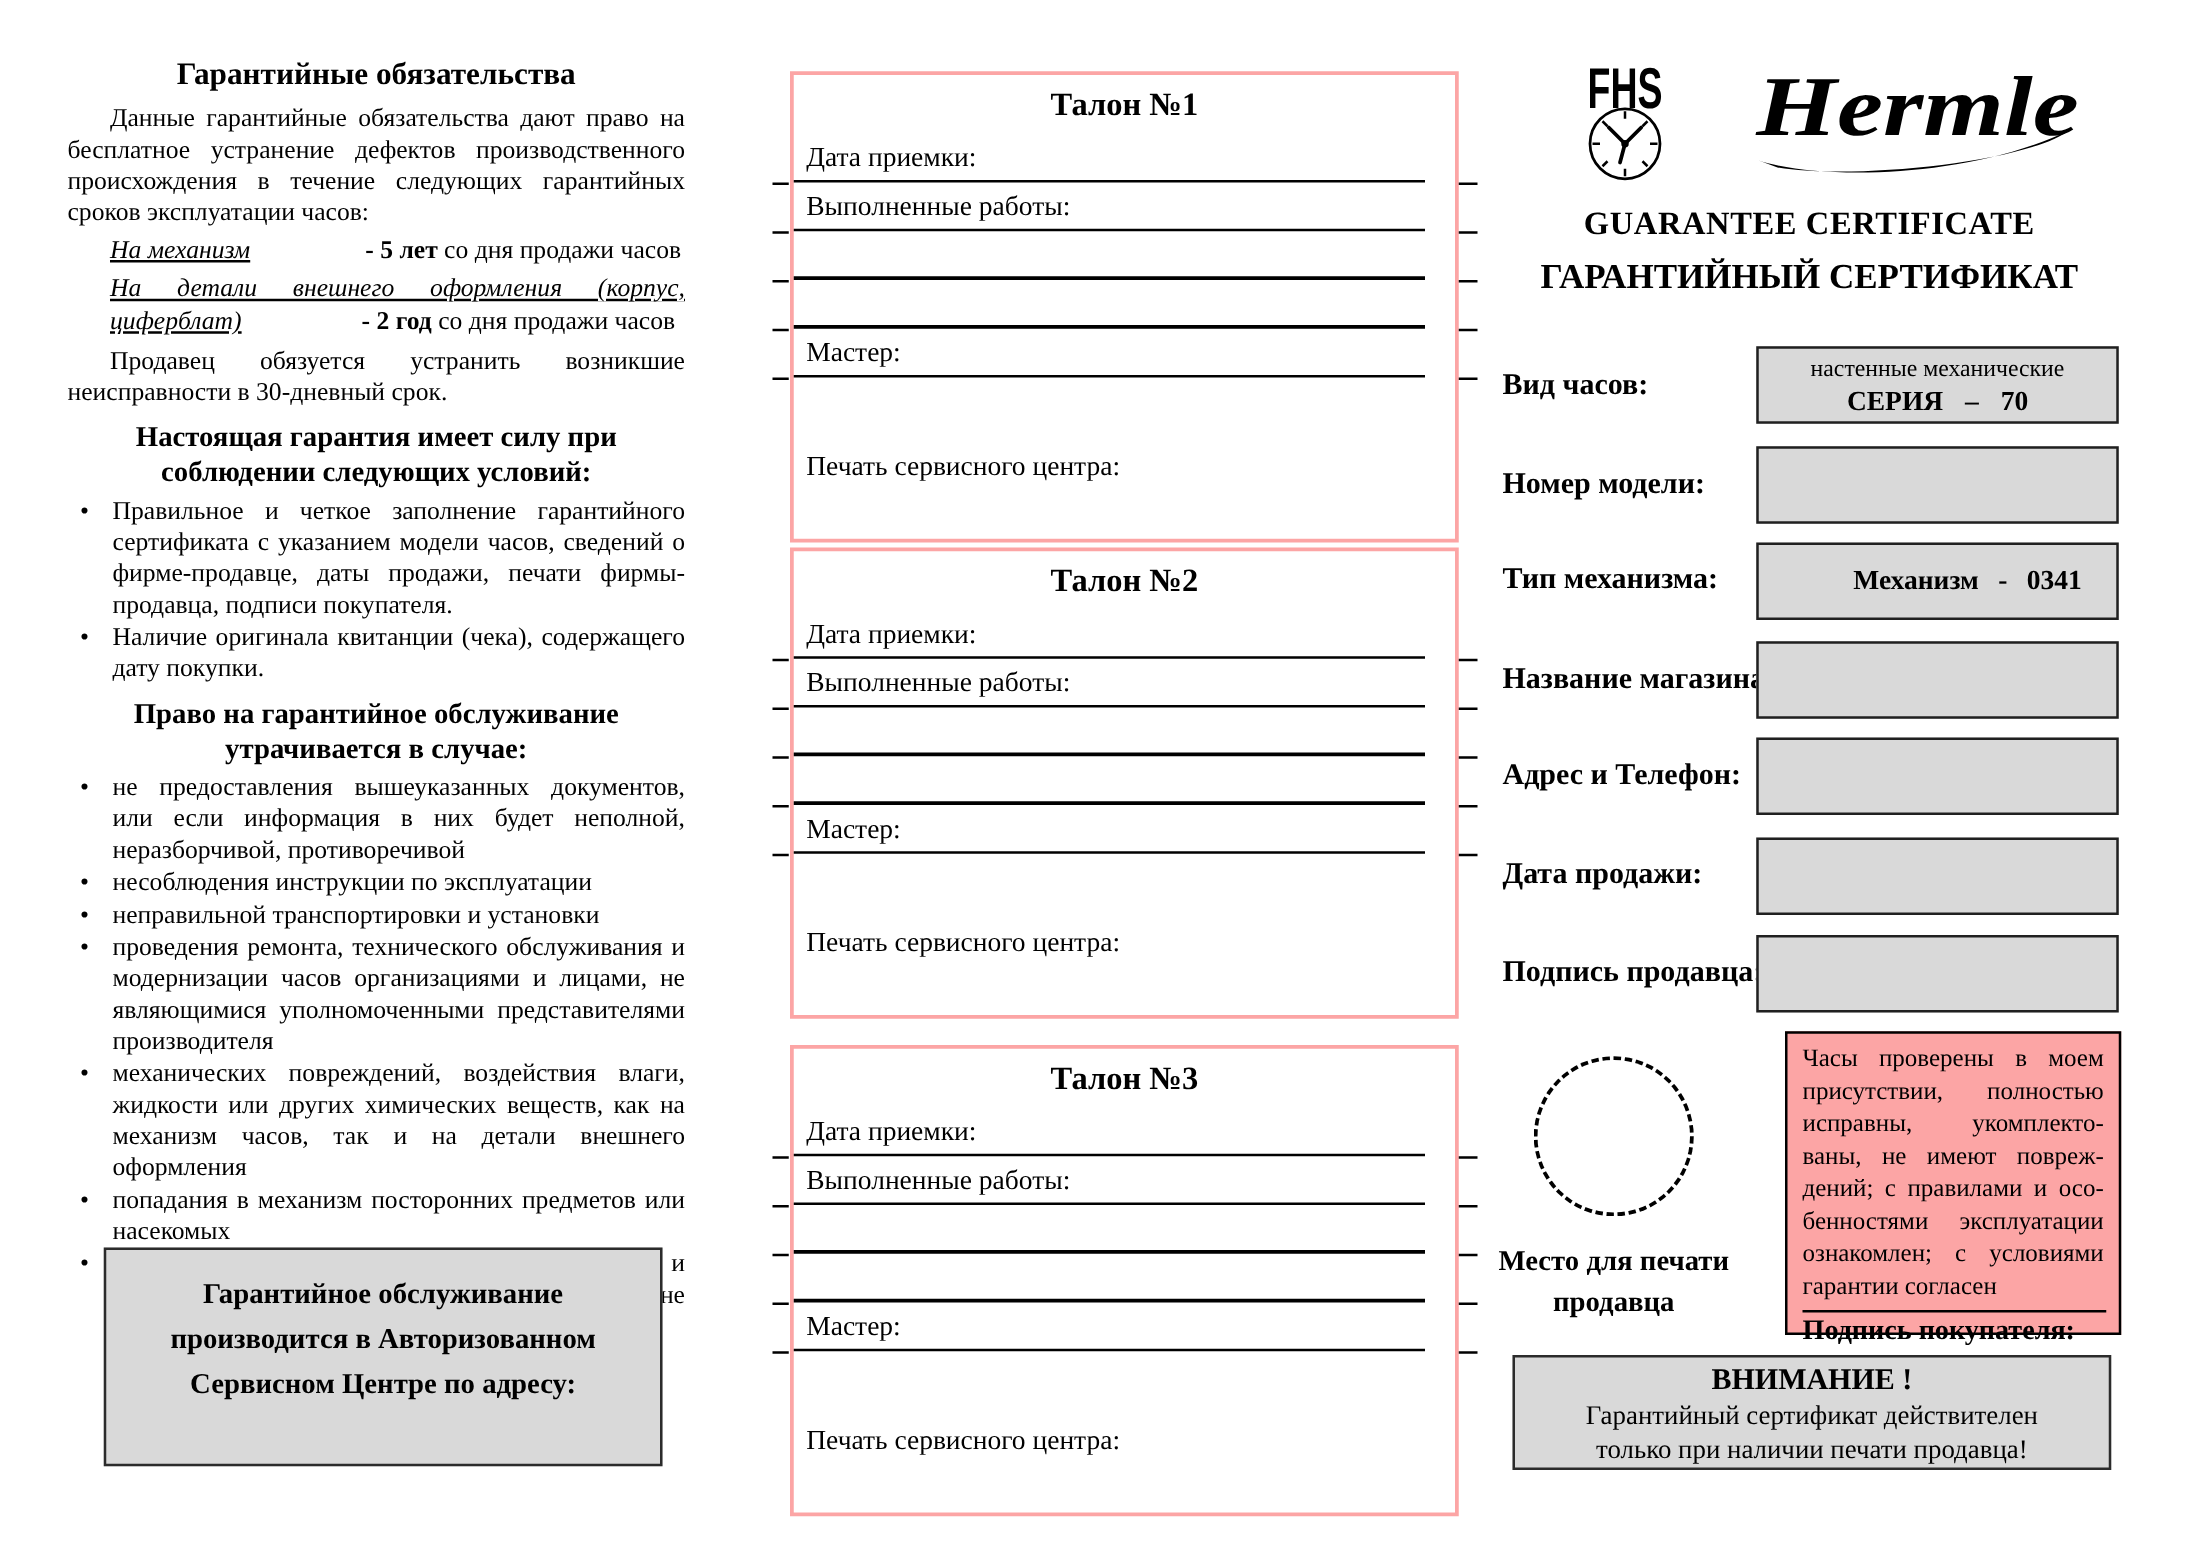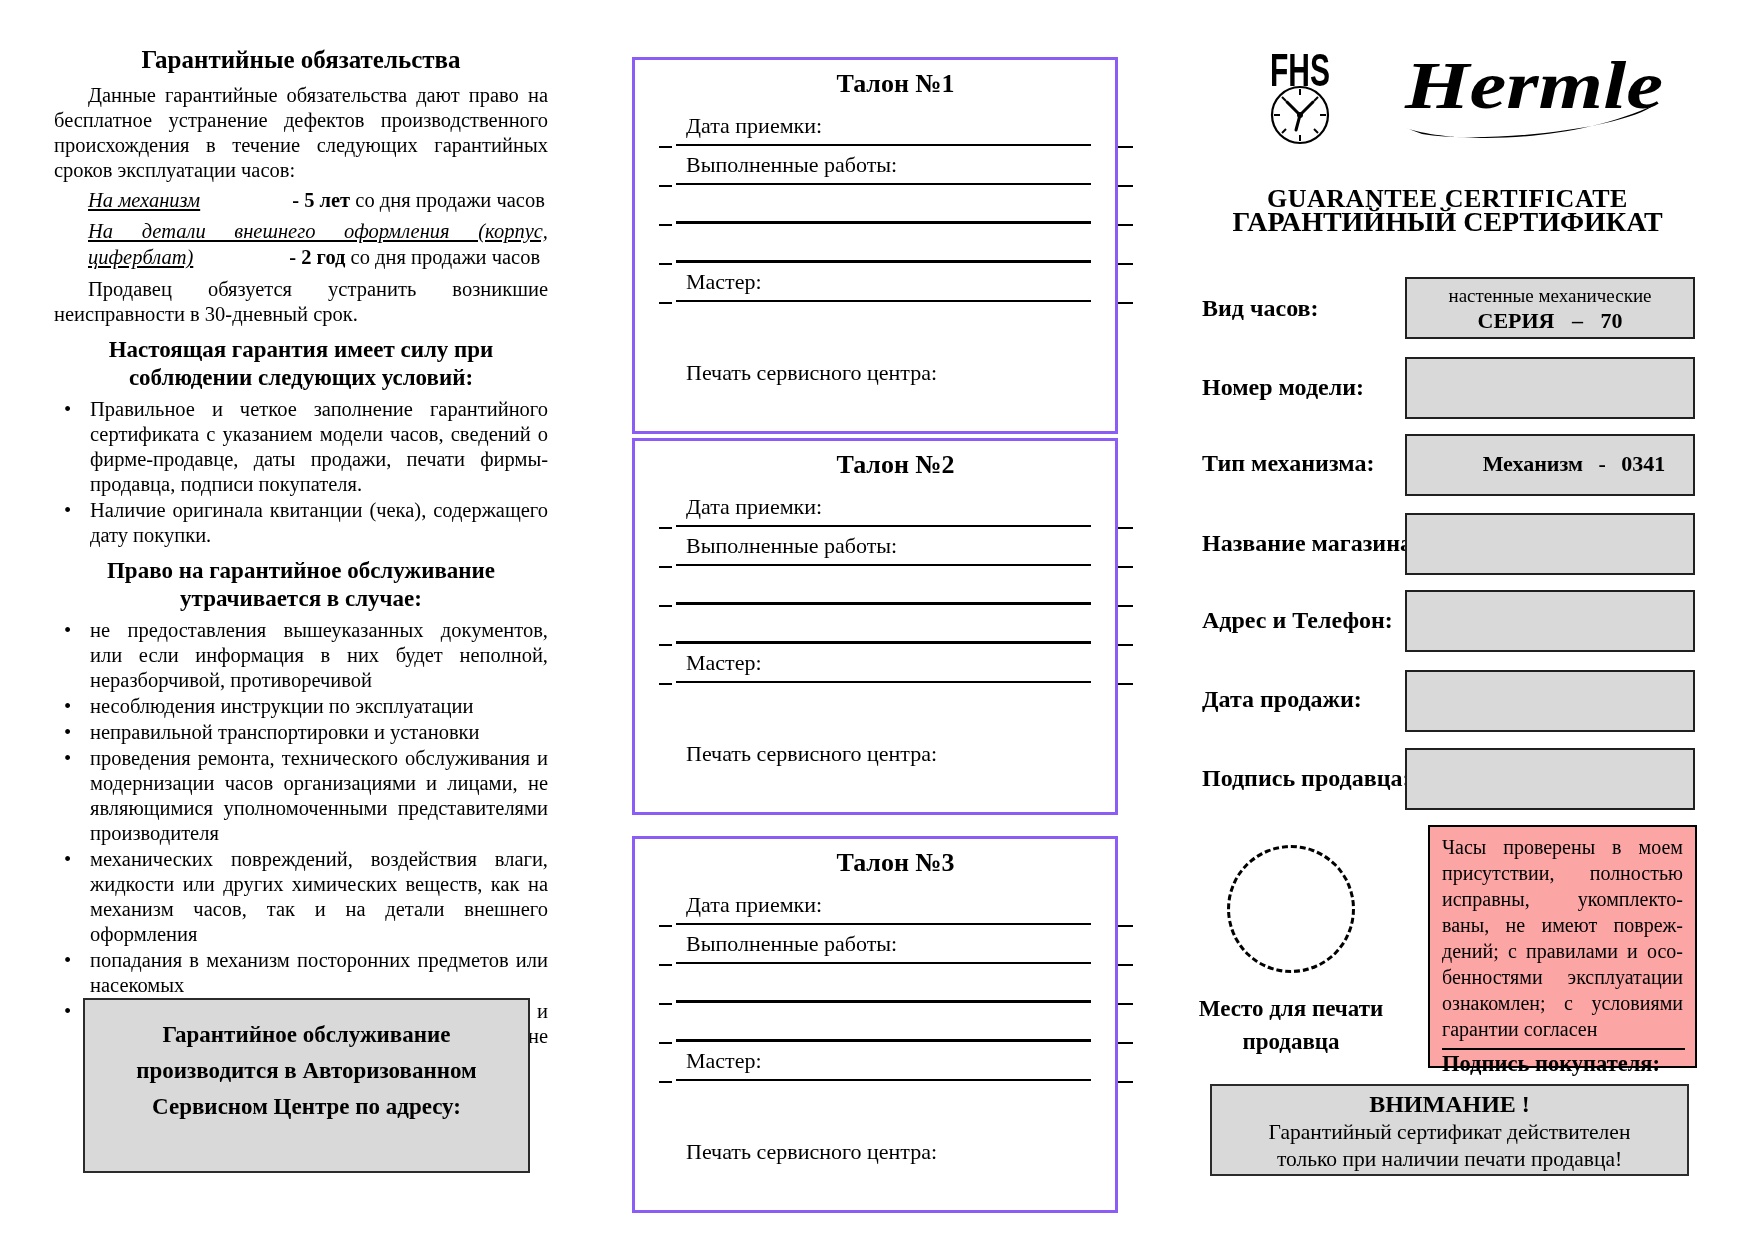--- a/index.html
+++ b/index.html
@@ -25,35 +25,35 @@
     text-align:justify; margin-bottom:1px;
   }
   ul.blist li::before { content:"\2022"; position:absolute; left:10px; top:0; }
   .servicebox {
     position:absolute; left:83px; top:998px; width:447px; height:175px;
     background:#d9d9d9; border:2px solid #2b2b2b; text-align:center; padding-top:17px;
   }
   .servicebox div { font-size:23px; font-weight:bold; line-height:36px; }
   
   .coupon {
-    position:absolute; left:632px; width:486px; height:377px;
-    border:3px solid #8b5cf6; background:#fff;padding-left:41px;
+    position:absolute; left:632px; width:535px; height:377px;
+    border:3px solid #fca5a5; background:#fff;
   }
   .coupon.c1 { top:57px; } .coupon.c2 { top:438px; } .coupon.c3 { top:819px;margin-top:17px; }
   .c-title { font-size:26px; font-weight:bold; text-align:center; padding-top:9px; height:47px; }
   .c-row { position:relative; height:39px; font-size:22px; line-height:37px; padding-left:10px; }
   .c-line { position:absolute; left:0; right:24px; bottom:0; border-bottom:2px solid #000; }
   .c-line.thick { border-bottom-width:3px; }
   .c-stub-r { position:absolute; right:-18px; bottom:-2px; width:15px; border-bottom:2px solid #000; }
   .c-stub-l { position:absolute; left:-17px; bottom:-2px; width:13px; border-bottom:2px solid #000; }
   .c-stamp { margin-top:58px; padding-left:10px; font-size:22px; }
   
   .fhs { position:absolute; left:1263px; top:52px; width:74px; height:98px; }
   .hermle { position:absolute; left:1392px; top:48px; width:285px; height:102px; }
-  .gc-en { position:absolute; left:1200px; top:184px; width:495px; text-align:center;
+  .gc-en { position:absolute; left:1200px; top:164px; width:495px; text-align:center;
            font-size:26px; font-weight:bold; letter-spacing:0.5px; }
   .gc-ru { position:absolute; left:1200px; top:206px; width:495px; text-align:center;
            font-size:28px; font-weight:bold; }
   .f-label { position:absolute; left:1202px; width:205px; font-size:24px; font-weight:bold; white-space:nowrap; }
   .f-box { position:absolute; left:1405px; width:290px; height:62px;
            background:#d9d9d9; border:2px solid #202020; text-align:center; }
   .f-box .v1 { font-size:19px; padding-top:5px; line-height:24px; }
   .f-box .v2 { font-size:22px; font-weight:bold; line-height:26px; word-spacing:12px; }
   .f-box .vsingle { font-size:22px; font-weight:bold; line-height:56px; word-spacing:10px;padding-left:48px; }
   .stampcircle { position:absolute; left:1227px; top:845px; width:128px; height:128px;

